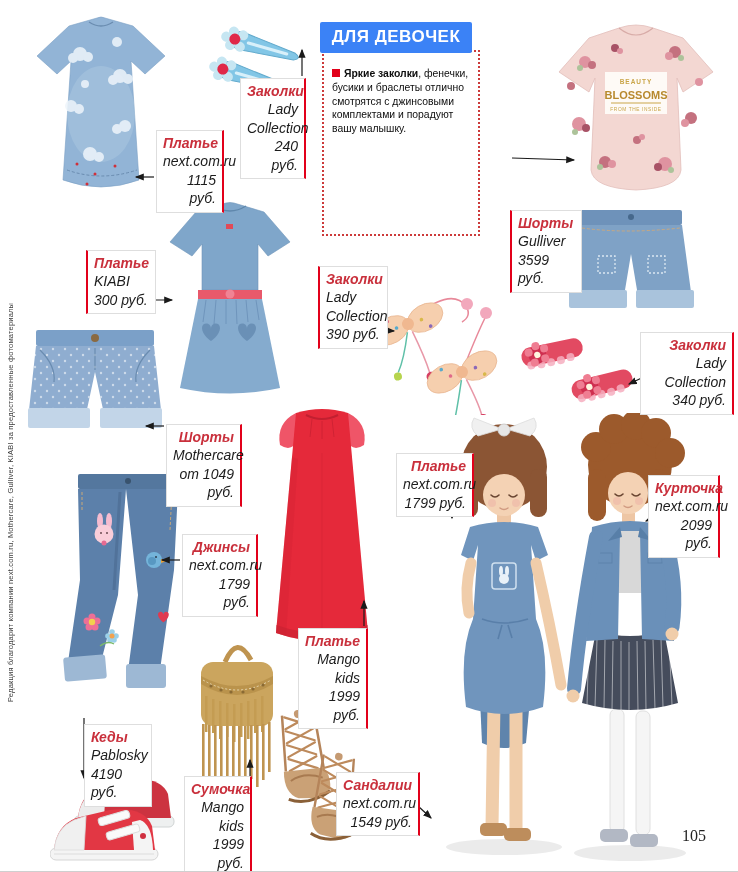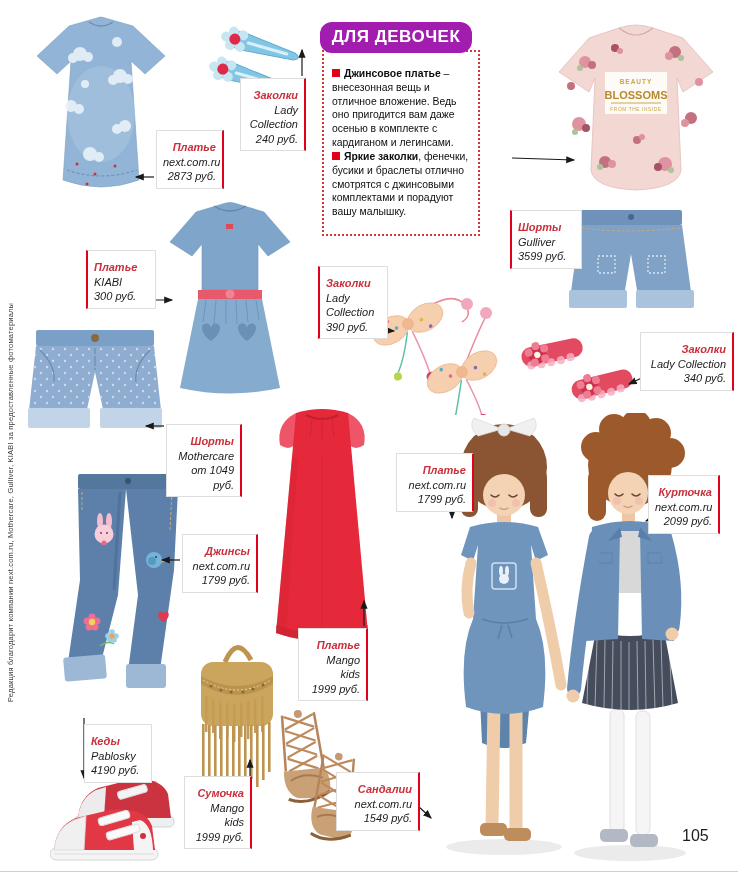--- a/index.html
+++ b/index.html
@@ -1,32 +1,32 @@
 <!DOCTYPE html>
 <html><head>
 <meta charset="utf-8">
 <style>
   *{margin:0;padding:0;box-sizing:border-box}
   html,body{background:#fff}
   body{font-family:"Liberation Sans",sans-serif;color:#111}
   .page{position:relative;width:738px;height:872px;background:#fff;overflow:hidden;border-bottom:1px solid #cfcfcf}
   .img{position:absolute;z-index:5}
   .arrows{position:absolute;left:0;top:0;z-index:20;pointer-events:none}
-  .plabel{position:absolute;background:#fff;border:1px solid #dedede;padding:9px 6px 4px;font-style:italic;font-size:11px;line-height:1.32;color:#1c1c1c;z-index:30}
+  .plabel{position:absolute;background:#fff;border:1px solid #dedede;padding:3px 6px 4px;font-style:italic;font-size:14px;line-height:1.32;color:#1c1c1c;z-index:30}
   .plabel .t{color:#c9303c;font-weight:700}
   .acc-l{border-left:2px solid #e2001a}
   .acc-r{border-right:2px solid #e2001a}
   .ta-r{text-align:right}
-  .hdr{position:absolute;left:320px;top:22px;width:152px;background:#a21caf;color:#fff;font-weight:700;font-size:17px;letter-spacing:.5px;text-align:center;padding:5px 0 6px;border-radius:12px;z-index:45}
+  .hdr{position:absolute;left:320px;top:22px;width:152px;background:#3b82f6;color:#fff;font-weight:700;font-size:17px;letter-spacing:.5px;text-align:center;padding:5px 0 6px;border-radius:2px;z-index:45}
   .intro{position:absolute;left:322px;top:50px;width:158px;height:186px;border:2px dotted #cc3a3a;background:#fff;padding:15px 8px 5px;z-index:40;font-size:10.4px;line-height:1.33;color:#0d0d0d;overflow:hidden}
   .intro p{margin:0}
   .intro b{font-weight:700}
   .sq{display:inline-block;width:8px;height:8px;background:#e2001a;margin-right:4px;vertical-align:baseline}
   .credit{position:absolute;left:6px;top:702px;transform:rotate(-90deg);transform-origin:0 0;font-size:7.5px;color:#3a3a3a;white-space:nowrap;z-index:10;letter-spacing:.2px}
-  .pnum{position:absolute;left:682px;top:827px;font-family:Liberation Sans, sans-serif;font-size:16px;color:#222;z-index:10}
+  .pnum{position:absolute;left:682px;top:827px;font-family:Liberation Serif, serif;font-size:16px;color:#222;z-index:10}
   svg text{font-family:"Liberation Sans",sans-serif}
 </style>
 </head>
 <body>
 
 <div class="page">
 
   <svg class="img" style="left:25px;top:14px" width="150" height="195" viewBox="0 0 150 195">
     <path d="M44,12 L72,4 Q76,2 80,4 L108,12 L140,42 L120,60 L106,47 L114,166 Q76,180 38,166 L46,47 L32,60 L12,42 Z" fill="#92b4d6" stroke="#7ba0c4" stroke-width=".6"></path>
     <ellipse cx="76" cy="100" rx="34" ry="48" fill="#b8d0e6" opacity=".35"></ellipse>
@@ -516,28 +516,27 @@
       <line x1="666" y1="512" x2="646" y2="521" marker-end="url(#ah)"></line>
       <line x1="84" y1="718" x2="84" y2="778" marker-end="url(#ah)"></line>
       <line x1="250" y1="822" x2="250" y2="760" marker-end="url(#ah)"></line>
       <line x1="418" y1="806" x2="431" y2="818" marker-end="url(#ah)"></line>
     </g>
   </svg>
 
   <div class="hdr">ДЛЯ ДЕВОЧЕК</div>
 
   <div class="intro">
-    <p><span class="sq"></span><b>Джинсовое платье</b><span> – внесезонная вещь и отличное вложение. Ведь оно пригодится вам даже осенью в комплекте с кардиганом и легинсами.</span></p>
     <p><span class="sq"></span><b>Яркие заколки</b><span>, фенечки, бусики и браслеты отлично смотрятся с джинсовыми комплектами и порадуют вашу малышку.</span></p>
   </div>
 
   <div class="plabel ta-r acc-r" style="left:156px;top:130px;width:68px">
     <div class="t">Платье</div>
     <div>next.com.ru</div>
-    <div>2873 руб.</div>
+    <div>1115 руб.</div>
   </div>
 
   <div class="plabel ta-r acc-r" style="left:240px;top:78px;width:66px">
     <div class="t">Заколки</div>
     <div>Lady Collection</div>
     <div>240 руб.</div>
   </div>
 
 
   <div class="plabel acc-l" style="left:510px;top:210px;width:72px">

